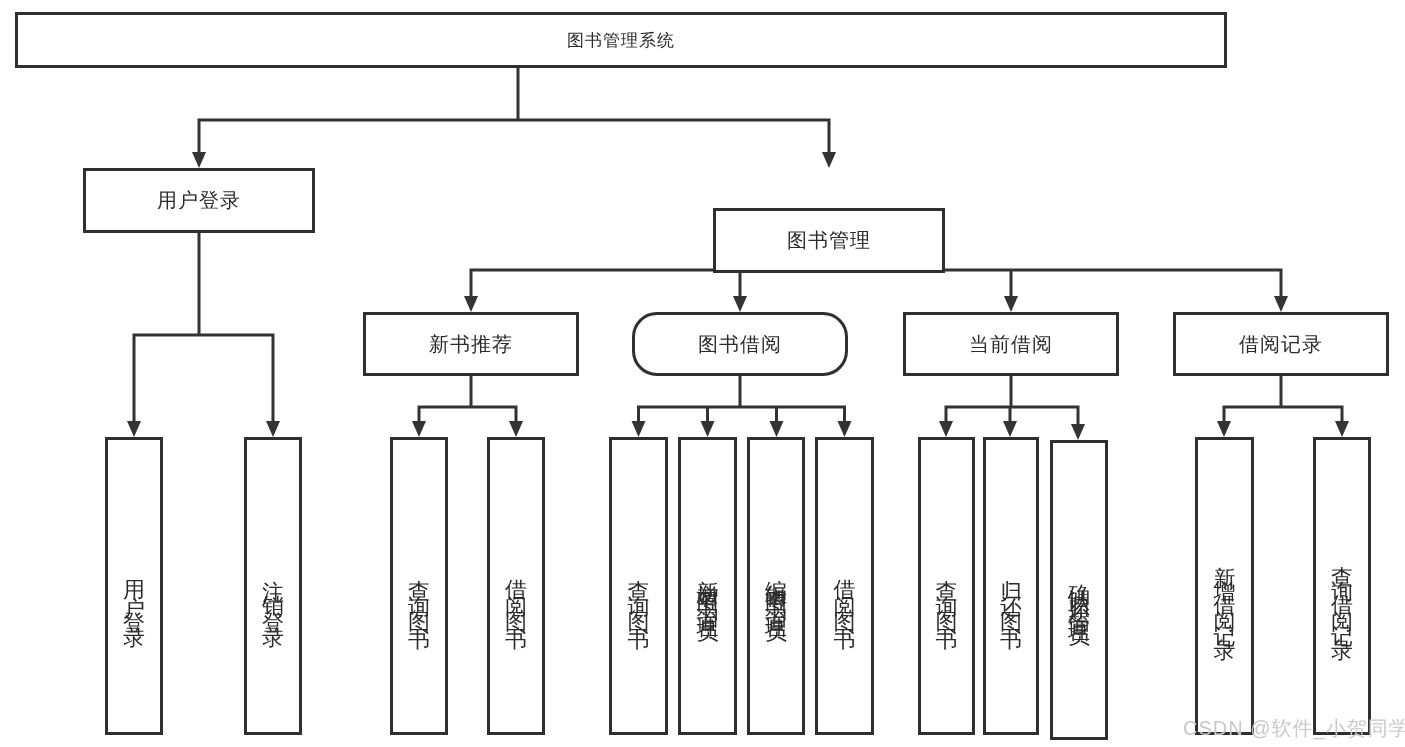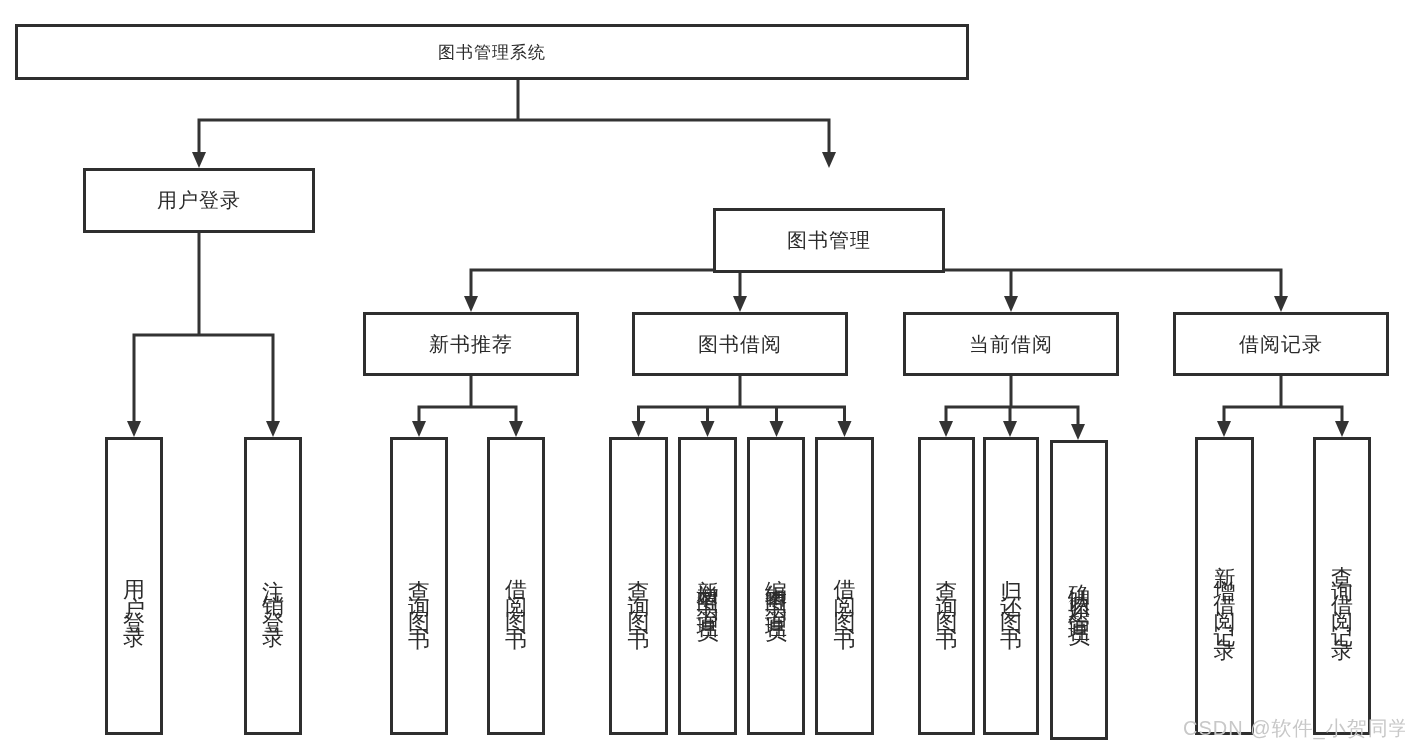--- a/index.html
+++ b/index.html
@@ -72,35 +72,35 @@
 
       <polygon points="939,421 953,421 946,437"></polygon>
       <polygon points="1003,421 1017,421 1010,437"></polygon>
       <polygon points="1071,424 1085,424 1078,440"></polygon>
 
       <polygon points="1217,421 1231,421 1224,437"></polygon>
       <polygon points="1335,421 1349,421 1342,437"></polygon>
     </g>
   </svg>
 
-  <div class="node h root" style="left:15px;top:24px;width:954px;height:56px;">
+  <div class="node h root" style="left:15px;top:12px;width:1212px;height:56px;">
     <span>图书管理系统</span>
   </div>
 
   <div class="node h" style="left:83px;top:168px;width:232px;height:65px;">
     <span>用户登录</span>
   </div>
   <div class="node h" style="left:713px;top:168px;width:232px;height:65px;margin-top:40px;">
     <span>图书管理</span>
   </div>
 
   <div class="node h" style="left:363px;top:312px;width:216px;height:64px;justify-content:center;">
     <span>新书推荐</span>
   </div>
-  <div class="node h" style="left:632px;top:312px;width:216px;height:64px;">
+  <div class="node h" style="left:632px;top:312px;width:216px;height:64px;border-radius:25px;">
     <span>图书借阅</span>
   </div>
   <div class="node h" style="left:903px;top:312px;width:216px;height:64px;">
     <span>当前借阅</span>
   </div>
   <div class="node h" style="left:1173px;top:312px;width:216px;height:64px;">
     <span>借阅记录</span>
   </div>
 
   <div class="node v v4" style="left:105px;top:437px;width:58px;height:298px;">

